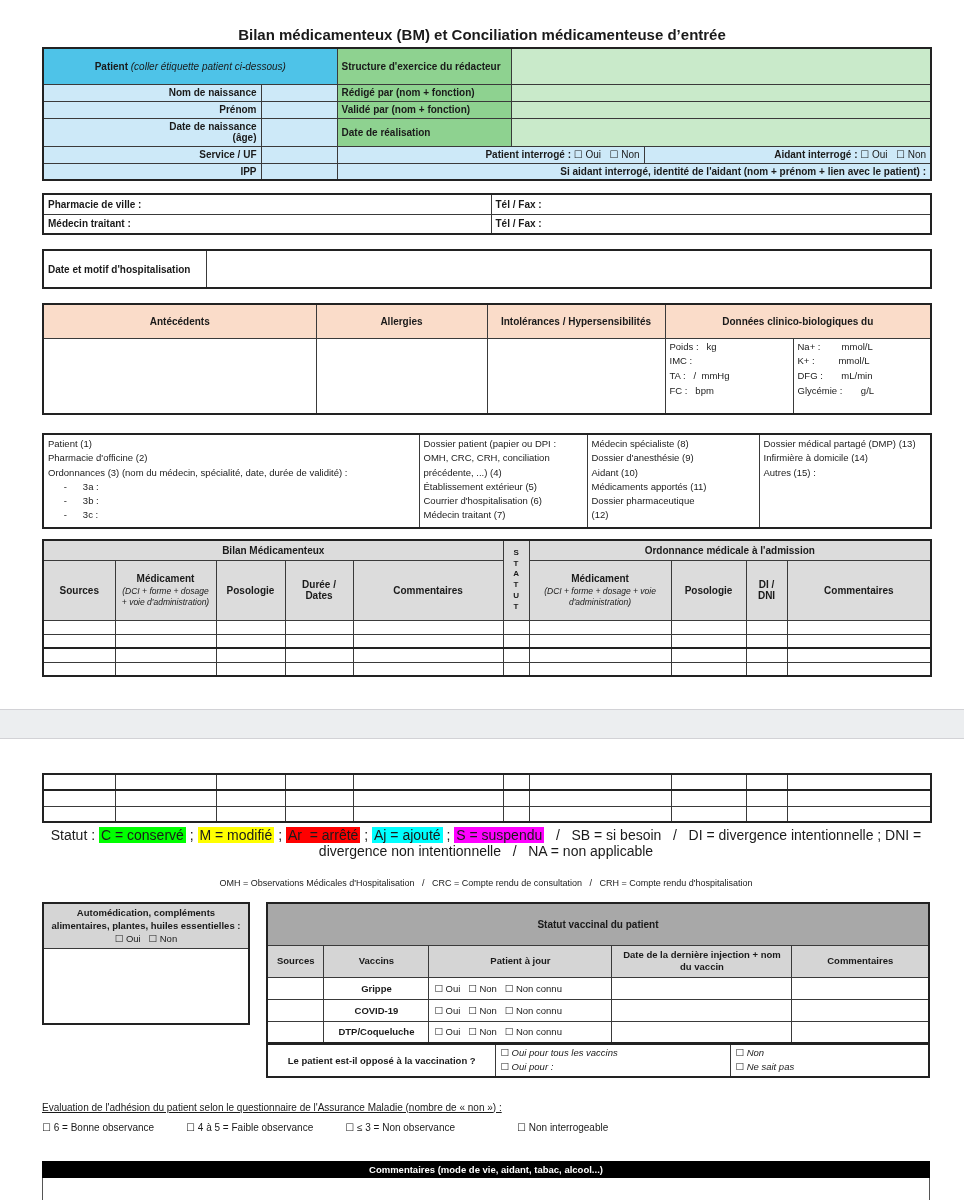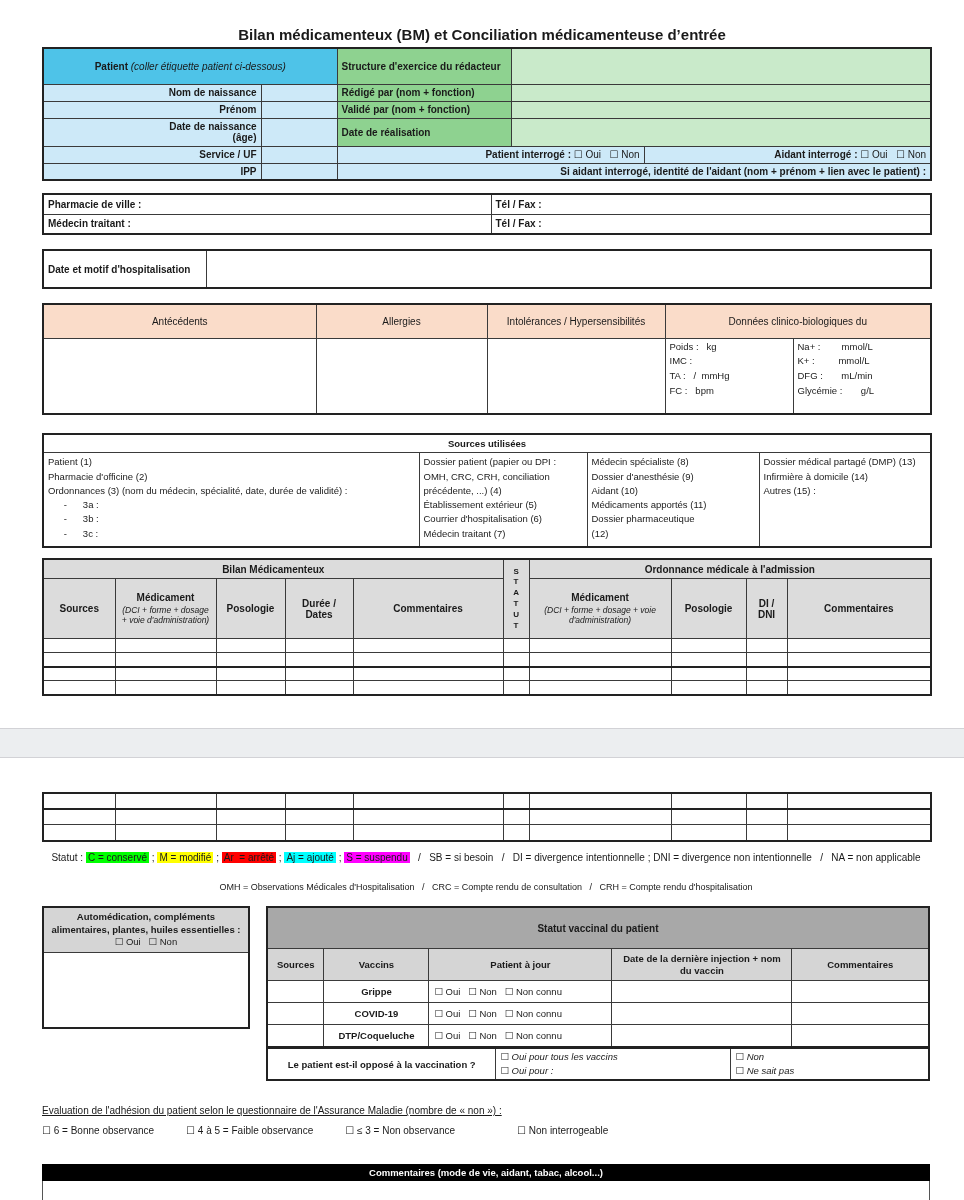--- a/index.html
+++ b/index.html
@@ -40,42 +40,42 @@
   .patient-table tr.r-sm td{height:17px;}
   .patient-table tr.r-md td{height:28px;}
 
   .contact-table{margin-top:12px;}
   .contact-table td{height:20px;}
 
   .motif-table{margin-top:14px;}
   .motif-table td{height:38px;vertical-align:middle;}
 
   .ant-table{margin-top:14px;}
-  .ant-table th{background:var(--peach);height:34px;font-weight:normal;}
+  .ant-table th{background:var(--peach);height:34px;font-weight:bold;}
   .ant-table td{height:76px;vertical-align:top;font-size:9.5px;}
   .vline{white-space:pre-wrap;line-height:1.55;}
 
   .src-table{margin-top:18px;}
   .src-table .src-hd{height:16px;background:#ffffff;font-weight:bold;text-align:center;}
   .src-table td{vertical-align:top;font-size:9.5px;line-height:1.5;height:94px;padding-top:2px;}
 
   .bilan-table{margin-top:10px;}
   .bilan-table .title-row td{background:var(--gray-header);height:20px;font-weight:bold;text-align:center;}
   .bilan-table .hdr-row th{background:var(--gray-header);height:60px;font-weight:bold;text-align:center;}
   .bilan-table .statut-cell{background:var(--statut-col);font-weight:bold;font-size:8px;line-height:1.35;text-align:center;white-space:pre-line;padding:0;}
   .bilan-table .med-sub{display:block;font-weight:normal;font-style:italic;font-size:8.5px;line-height:1.2;margin-top:2px;}
   .bilan-table tr.empty td{height:14px;}
   .bilan-table tr.thick-top td{border-top:2px solid #222;}
   .p2-table tr.empty td{height:16px;}
 
   .page-band{margin:32px 0 0 -42px;width:964px;height:30px;background:#eceef0;
     border-top:1px solid #d2d2d6;border-bottom:1px solid #d2d2d6;}
   .p2-table{margin-top:34px;}
 
-  .legend{margin-top:10px;font-size:10px;text-align:center;white-space:pre-wrap;}
+  .legend{margin-top:4px;font-size:14px;text-align:center;white-space:pre-wrap;}
   .legend .chip{padding:0 2px;}
   .legend2{margin-top:19px;font-size:9px;text-align:center;white-space:pre-wrap;}
 
   .bottom-flex{margin-top:14px;display:flex;align-items:flex-start;}
   .automed{width:210px;border:2px solid #222;margin-right:16px;}
   .automed .am-head{background:var(--gray-mid);border-bottom:1px solid var(--line);
     font-size:9.5px;text-align:center;padding:3px 6px;line-height:1.35;}
   .automed .am-body{height:74px;background:#fff;}
 
   .vac-wrap{flex:1;}
@@ -218,23 +218,20 @@
     </table>
 
   <table class="src-table outer">
     <colgroup>
         <col style="width:376px">
         <col style="width:168px">
         <col style="width:172px">
         <col style="width:172px">
       </colgroup>
     <tbody>
-        <tr>
-          <td colspan="4" class="src-hd">Sources utilisées</td>
-        </tr>
     <tr>
       <td class="prelines">Patient (1)
 Pharmacie d'officine (2)
 Ordonnances (3) (nom du médecin, spécialité, date, durée de validité) :
       -      3a :
       -      3b :
       -      3c :</td>
       <td class="prelines">Dossier patient (papier ou DPI :
 OMH, CRC, CRH, conciliation
 précédente, ...) (4)

